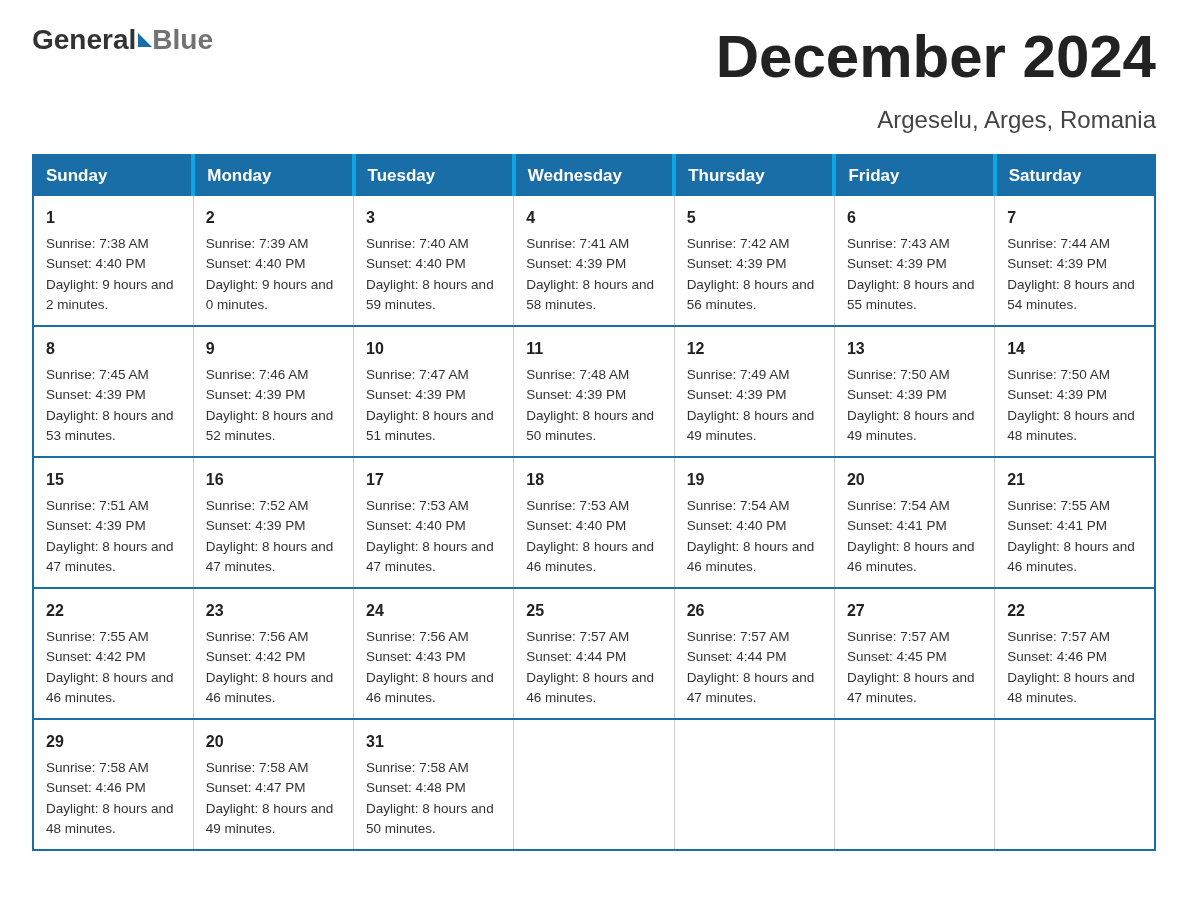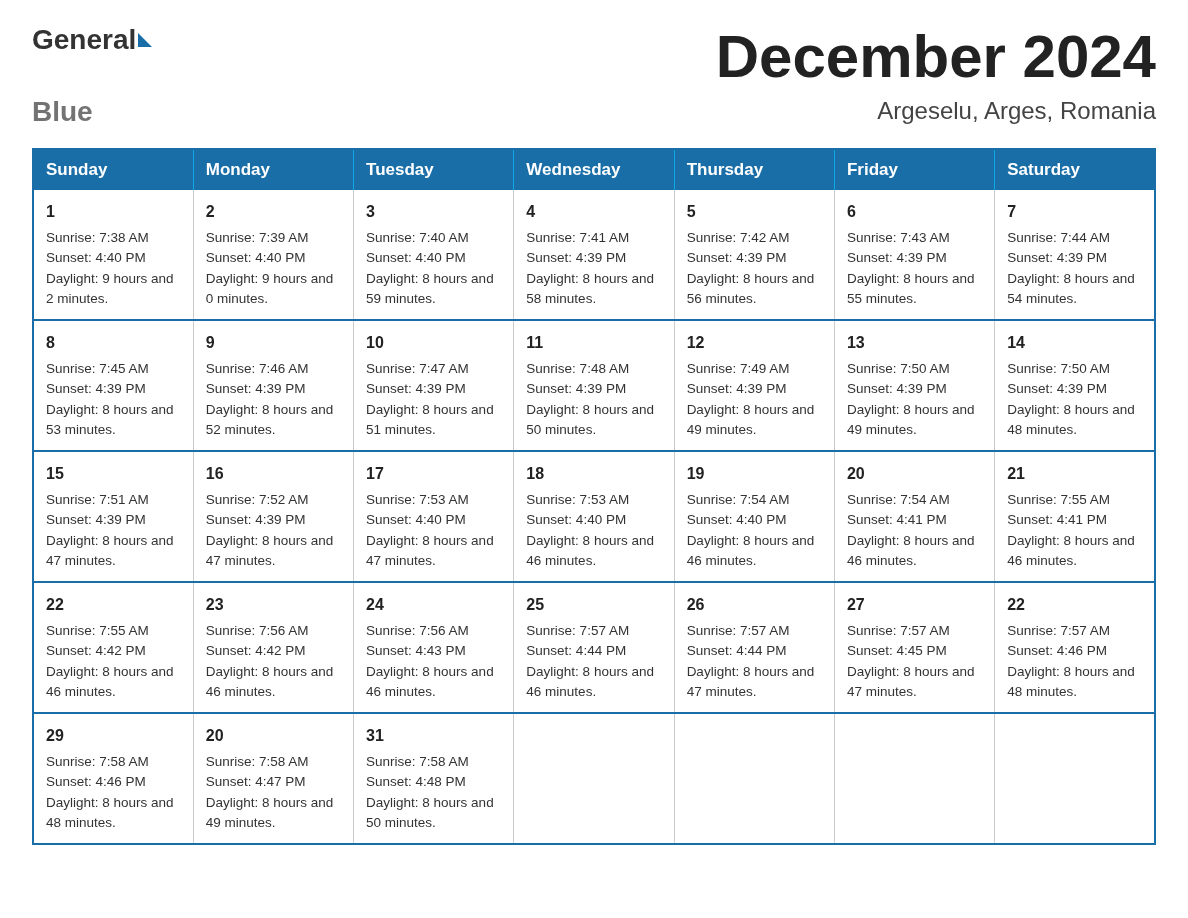--- a/index.html
+++ b/index.html
@@ -11,23 +11,22 @@
       min-height: 918px;
     }
     .header {
       display: flex;
       justify-content: space-between;
       align-items: flex-start;
       margin-bottom: 20px;
     }
     .logo {
       display: flex;
-      flex-direction: column;
-      align-items: flex-start;
-      gap: 40px;
+      flex-direction: row;
+      align-items: center;
     }
     .logo-text {
       font-size: 28px;
       font-weight: bold;
       color: #333;
       display: flex;
       align-items: center;
     }
     .logo-general { color: #333; }
     .logo-arrow {
@@ -50,35 +49,35 @@
     }
     .month-title {
       font-size: 60px;
       font-weight: bold;
       color: #222;
       line-height: 1.1;
     }
     .location-title {
       font-size: 24px;
       color: #444;
-      margin-top: 7px;
+      margin-top: 16px;
     }
     .calendar-table {
       width: 100%;
       border-collapse: collapse;
       border: 2px solid #1a6ea8;
     }
     .calendar-table th {
       background-color: #1a6ea8;
       color: #ffffff;
       font-size: 17px;
       font-weight: bold;
       padding: 10px 12px;
       text-align: left;
-      border-right: 1px solid #0ea5e9;
+      border-right: 4px solid #0ea5e9;
     }
     .calendar-table th:last-child { border-right: none; }
     .calendar-table td {
       vertical-align: top;
       padding: 10px 12px;
       border-right: 1px solid #cccccc;
       border-bottom: 2px solid #1a6ea8;
       font-size: 13.5px;
       color: #333;
       line-height: 1.5;

